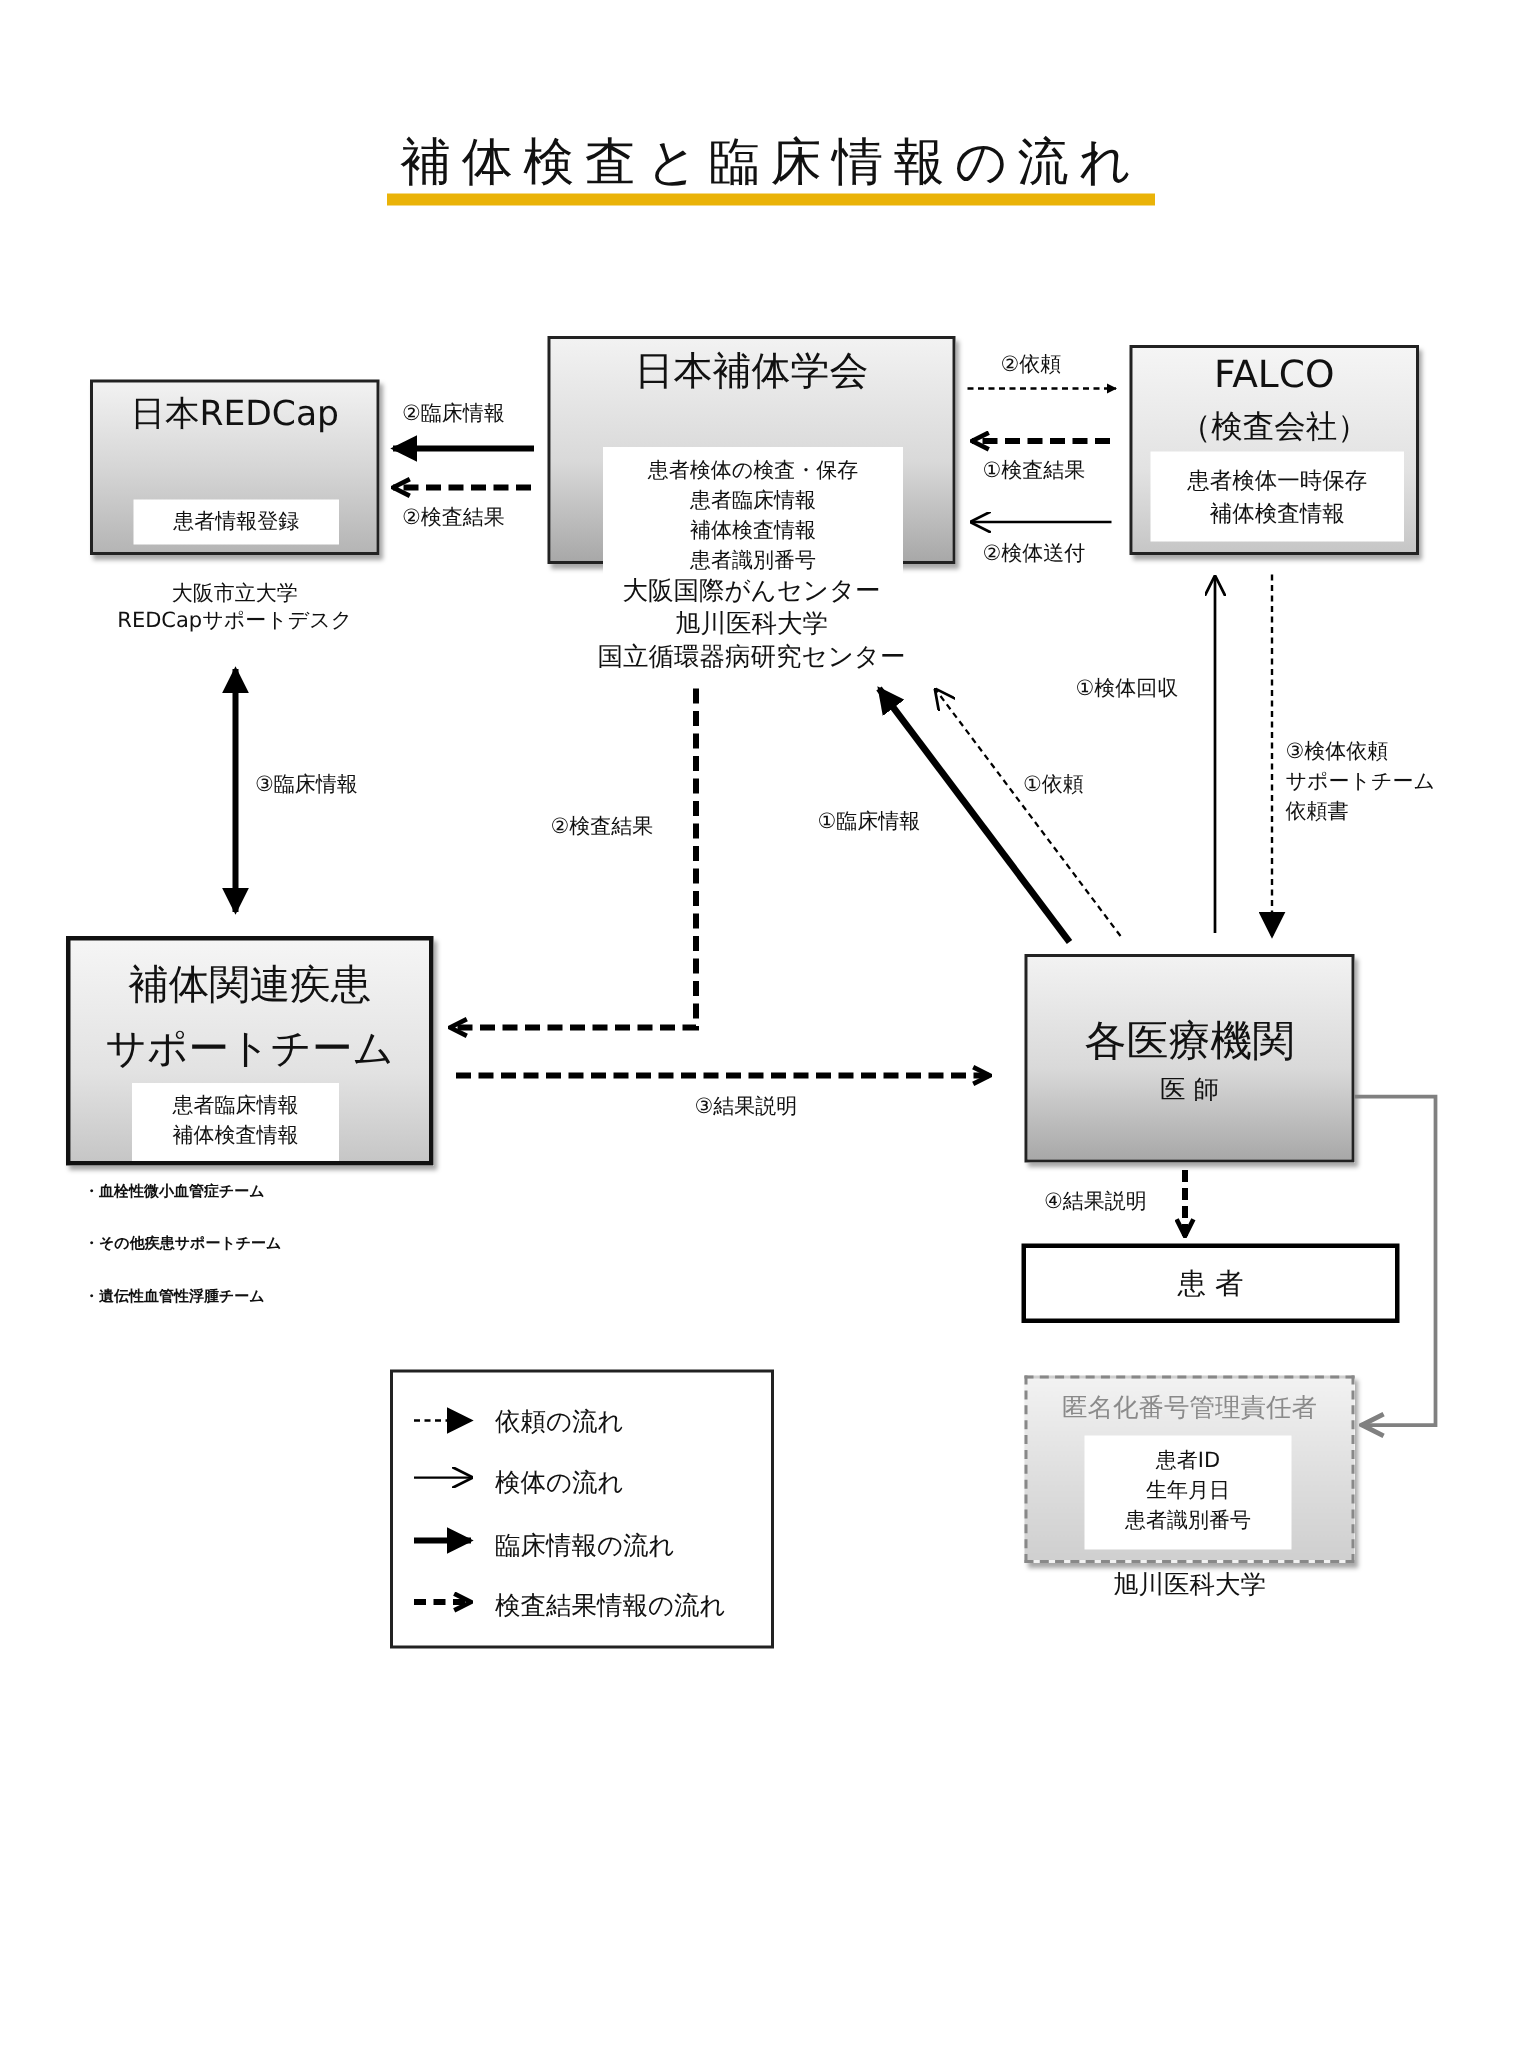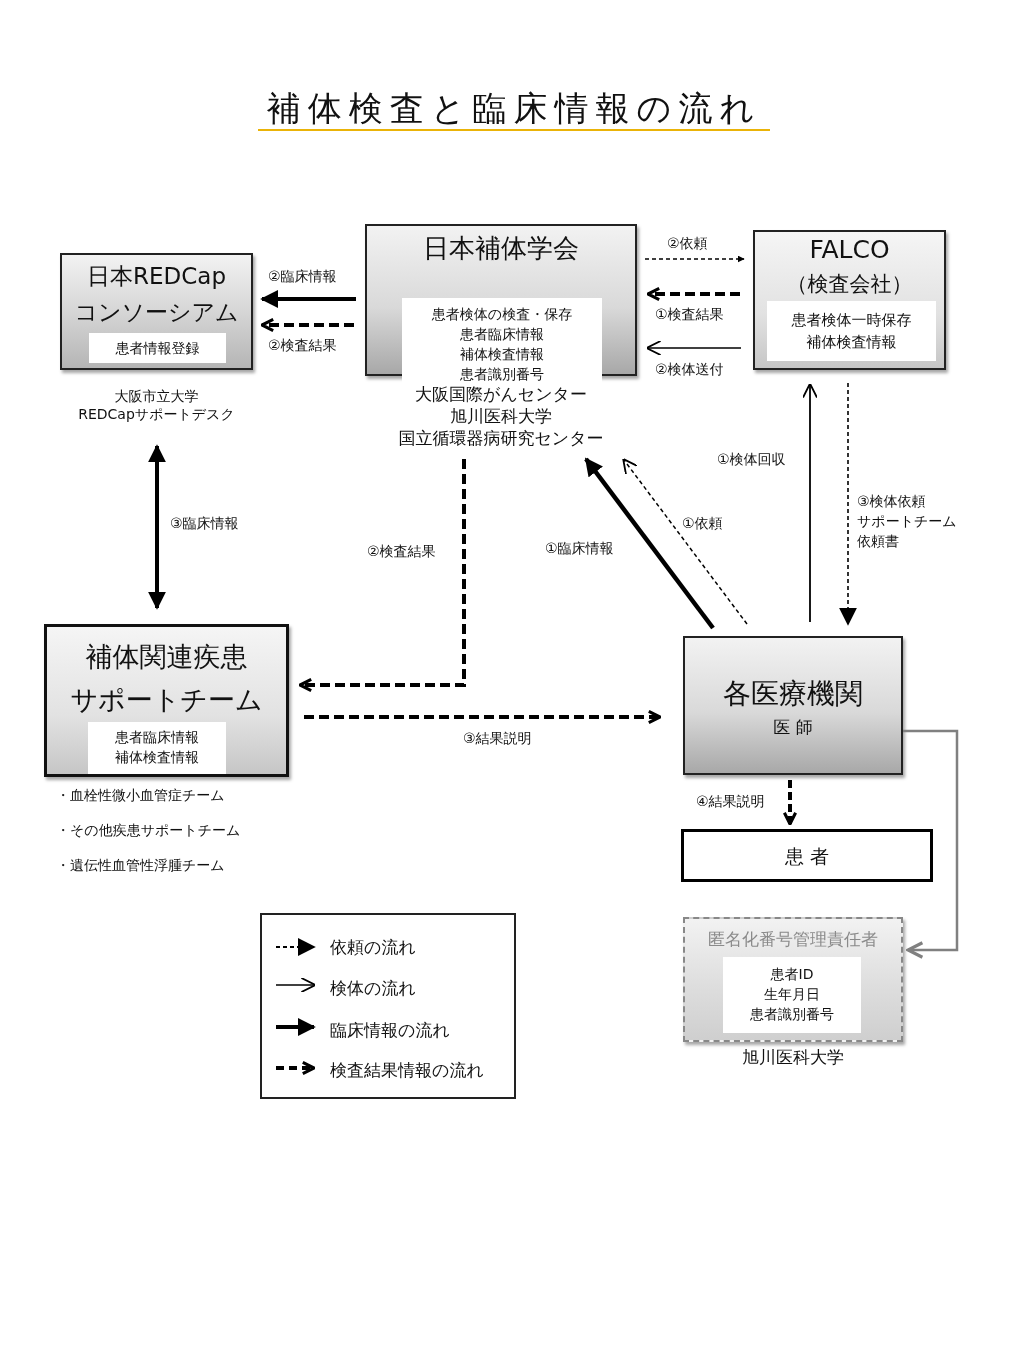--- a/index.html
+++ b/index.html
@@ -1,20 +1,20 @@
 <!DOCTYPE html>
 <html><head>
 <meta charset="utf-8">
 <style>
   html, body { margin:0; padding:0; background:#ffffff; }
   body { width:1024px; height:1365px; position:relative; overflow:hidden;
          font-family:"DejaVu Sans", "Liberation Sans", sans-serif; color:#111; }
   .abs { position:absolute; }
   .title { left:258px; top:88px; width:512px; text-align:center; font-size:34px;
-           letter-spacing:7px; border-bottom:2px solid #eab308; line-height:40px; padding-bottom:1px; }
+           letter-spacing:7px; border-bottom:8px solid #eab308; line-height:40px; padding-bottom:1px; }
   .box { position:absolute; border:2px solid #222; box-sizing:border-box;
          background:linear-gradient(to bottom, #f2f2f2 0%, #d9d9d9 55%, #a8a8a8 100%);
          box-shadow:2px 3px 3px rgba(0,0,0,0.35); text-align:center; }
   .box.light { background:linear-gradient(to bottom, #f5f5f5 0%, #e2e2e2 60%, #c6c6c6 100%); }
   .box.mid { background:linear-gradient(to bottom, #f2f2f2 0%, #d6d6d6 50%, #b5b5b5 100%); }
   .box.plain { background:#fff; border:3px solid #000; box-shadow:none; }
   .box.thick { border:3px solid #111; }
   .box.dashed { border:2px dashed #888; background:linear-gradient(to bottom,#f2f2f2 0%,#dcdcdc 60%,#cfcfcf 100%); }
   .inner { position:absolute; background:#fff; text-align:center; font-size:14px; line-height:20px; }
   .lbl { position:absolute; font-size:14px; line-height:18px; white-space:nowrap; }
@@ -24,21 +24,20 @@
   .legend-row { position:absolute; left:68px; font-size:17px; }
   svg.overlay { position:absolute; left:0; top:0; width:1024px; height:1365px; pointer-events:none; }
 </style>
 </head>
 <body>
 
 <div class="abs title">補体検査と臨床情報の流れ</div>
 
 <div class="box mid" style="left:60px;top:253px;width:193px;height:117px;">
   <div class="abs" style="left:0;top:6px;width:100%;font-size:23px;line-height:30px;">日本REDCap</div>
-  <div class="abs" style="left:0;top:42px;width:100%;font-size:23px;line-height:30px;">コンソーシアム</div>
   <div class="inner" style="left:27px;top:78px;width:137px;height:30px;line-height:30px;">
     <span>患者情報登録</span>
   </div>
 </div>
 <div class="lbl center" style="left:60px;top:387px;width:193px;">
   <div>大阪市立大学</div>
   <div>REDCapサポートデスク</div>
 </div>
 
 <div class="box" style="left:365px;top:224px;width:272px;height:152px;">
@@ -66,21 +65,21 @@
 </div>
 
 <div class="box light thick" style="left:44px;top:624px;width:245px;height:153px;">
   <div class="abs" style="left:0;top:12px;width:100%;font-size:27px;line-height:36px;">補体関連疾患</div>
   <div class="abs" style="left:0;top:55px;width:100%;font-size:27px;line-height:36px;">サポートチーム</div>
   <div class="inner" style="left:41px;top:95px;width:138px;height:52px;padding-top:5px;box-sizing:border-box;">
     <div>患者臨床情報</div>
     <div>補体検査情報</div>
   </div>
 </div>
-<div class="lbl" style="left:56px;top:786px;font-size:14px;">
+<div class="lbl" style="left:56px;top:786px;font-size:10px;font-weight:bold;">
   <div style="height:35px;">・血栓性微小血管症チーム</div>
   <div style="height:35px;">・その他疾患サポートチーム</div>
   <div style="height:35px;">・遺伝性血管性浮腫チーム</div>
 </div>
 
 <div class="box" style="left:683px;top:636px;width:220px;height:139px;">
   <div class="abs" style="left:0;top:38px;width:100%;font-size:28px;line-height:36px;">各医療機関</div>
   <div class="abs" style="left:0;top:78px;width:100%;font-size:17px;line-height:22px;">医 師</div>
 </div>
 

